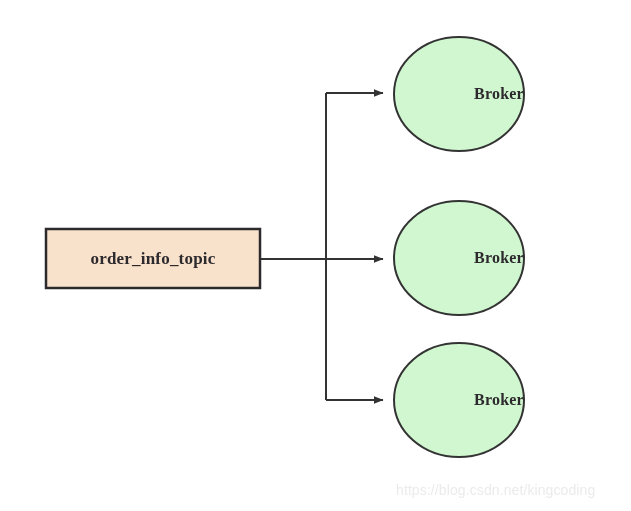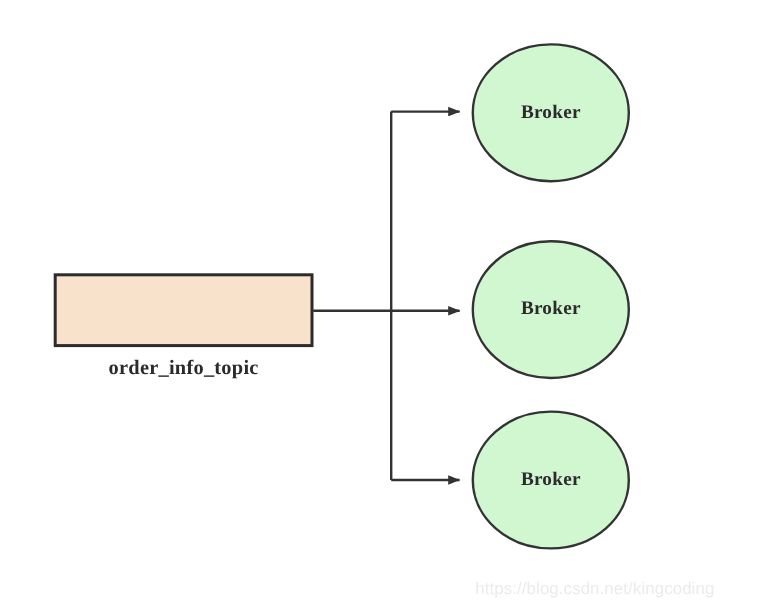--- a/index.html
+++ b/index.html
@@ -29,20 +29,21 @@
     font-family: "Liberation Serif", serif;
     font-weight: bold;
     color: #2d2a2e;
     white-space: nowrap;
     pointer-events: none;
     text-align: center;
   }
   .broker-label {
     font-size: 16px;
     letter-spacing: 0.2px;
+    padding-left: 40px;
   }
   .topic-label {
     font-size: 17px;
     letter-spacing: 0.2px;
   }
   #watermark {
     position: absolute;
     left: 396px;
     top: 482px;
     font-family: "Liberation Sans", sans-serif;
@@ -72,21 +73,21 @@
 
     <path d="M 326 400 L 383 400" stroke="#333333" stroke-width="2" fill="none" marker-end="url(#arrowhead)"></path>
 
     <rect x="46" y="229" width="214" height="59" fill="#f9e2cb" stroke="#2d2a2e" stroke-width="2.5"></rect>
 
     <ellipse cx="459" cy="94" rx="65" ry="57" fill="#d0f7cf" stroke="#333333" stroke-width="2"></ellipse>
     <ellipse cx="459" cy="258" rx="65" ry="57" fill="#d0f7cf" stroke="#333333" stroke-width="2"></ellipse>
     <ellipse cx="459" cy="400" rx="65" ry="57" fill="#d0f7cf" stroke="#333333" stroke-width="2"></ellipse>
   </svg>
 
-  <div class="node-label topic-label" style="left:46px; top:249px; width:214px;margin-top:48px;">order_info_topic</div>
+  <div class="node-label topic-label" style="left:46px; top:249px; width:214px;">order_info_topic</div>
 
   <div class="node-label broker-label" style="left:394px; top:85px; width:130px;">Broker</div>
 
   <div class="node-label broker-label" style="left:394px; top:249px; width:130px;">Broker</div>
 
   <div class="node-label broker-label" style="left:394px; top:391px; width:130px;">Broker</div>
 
   <div id="watermark">https://blog.csdn.net/kingcoding</div>
 
 </div>

